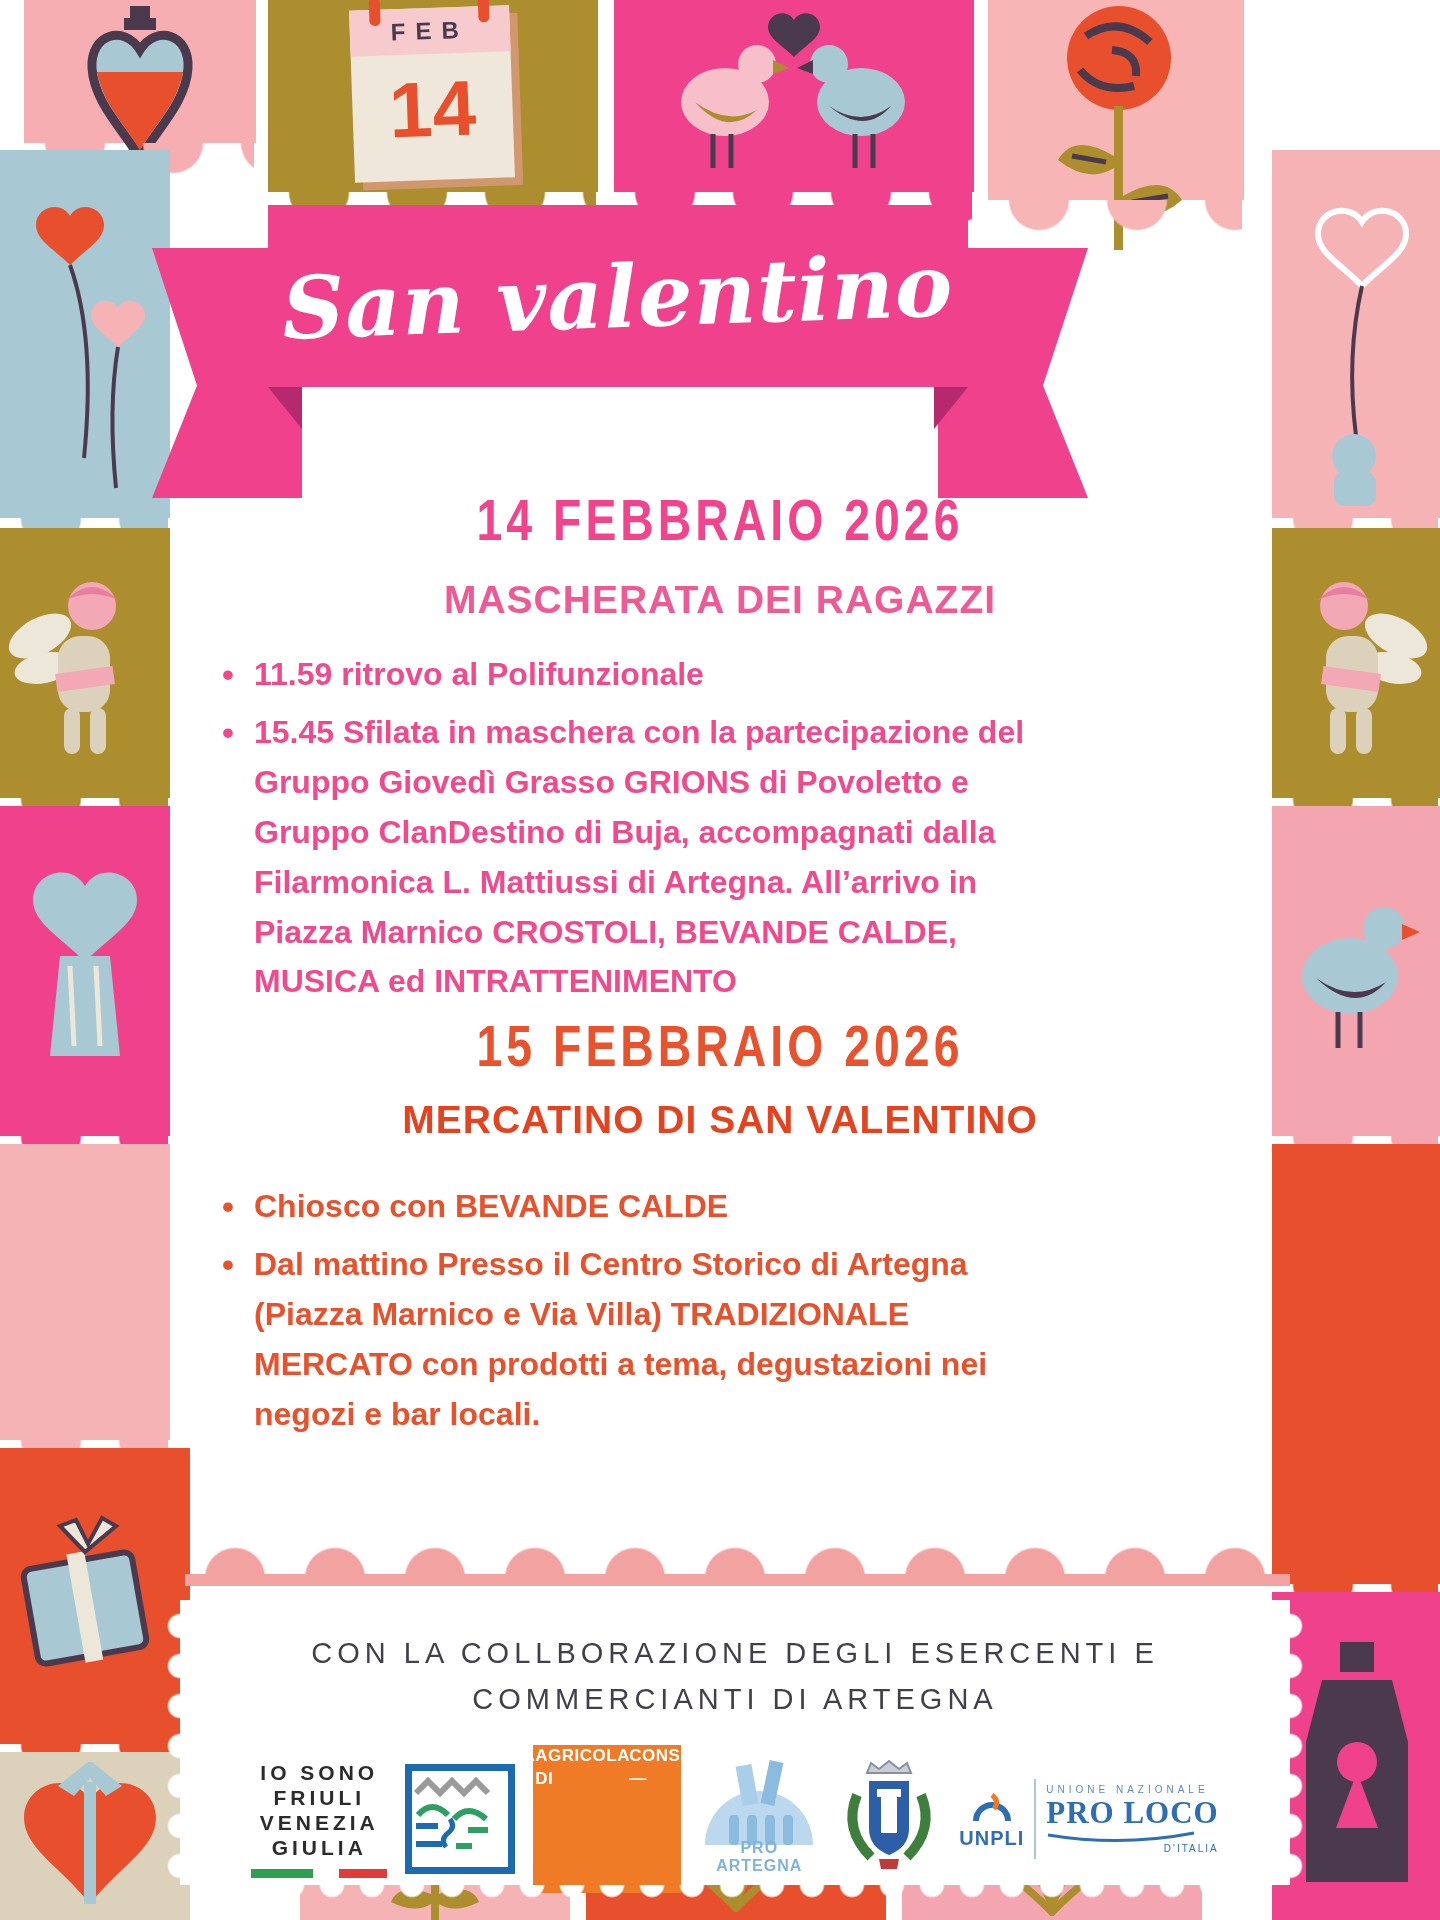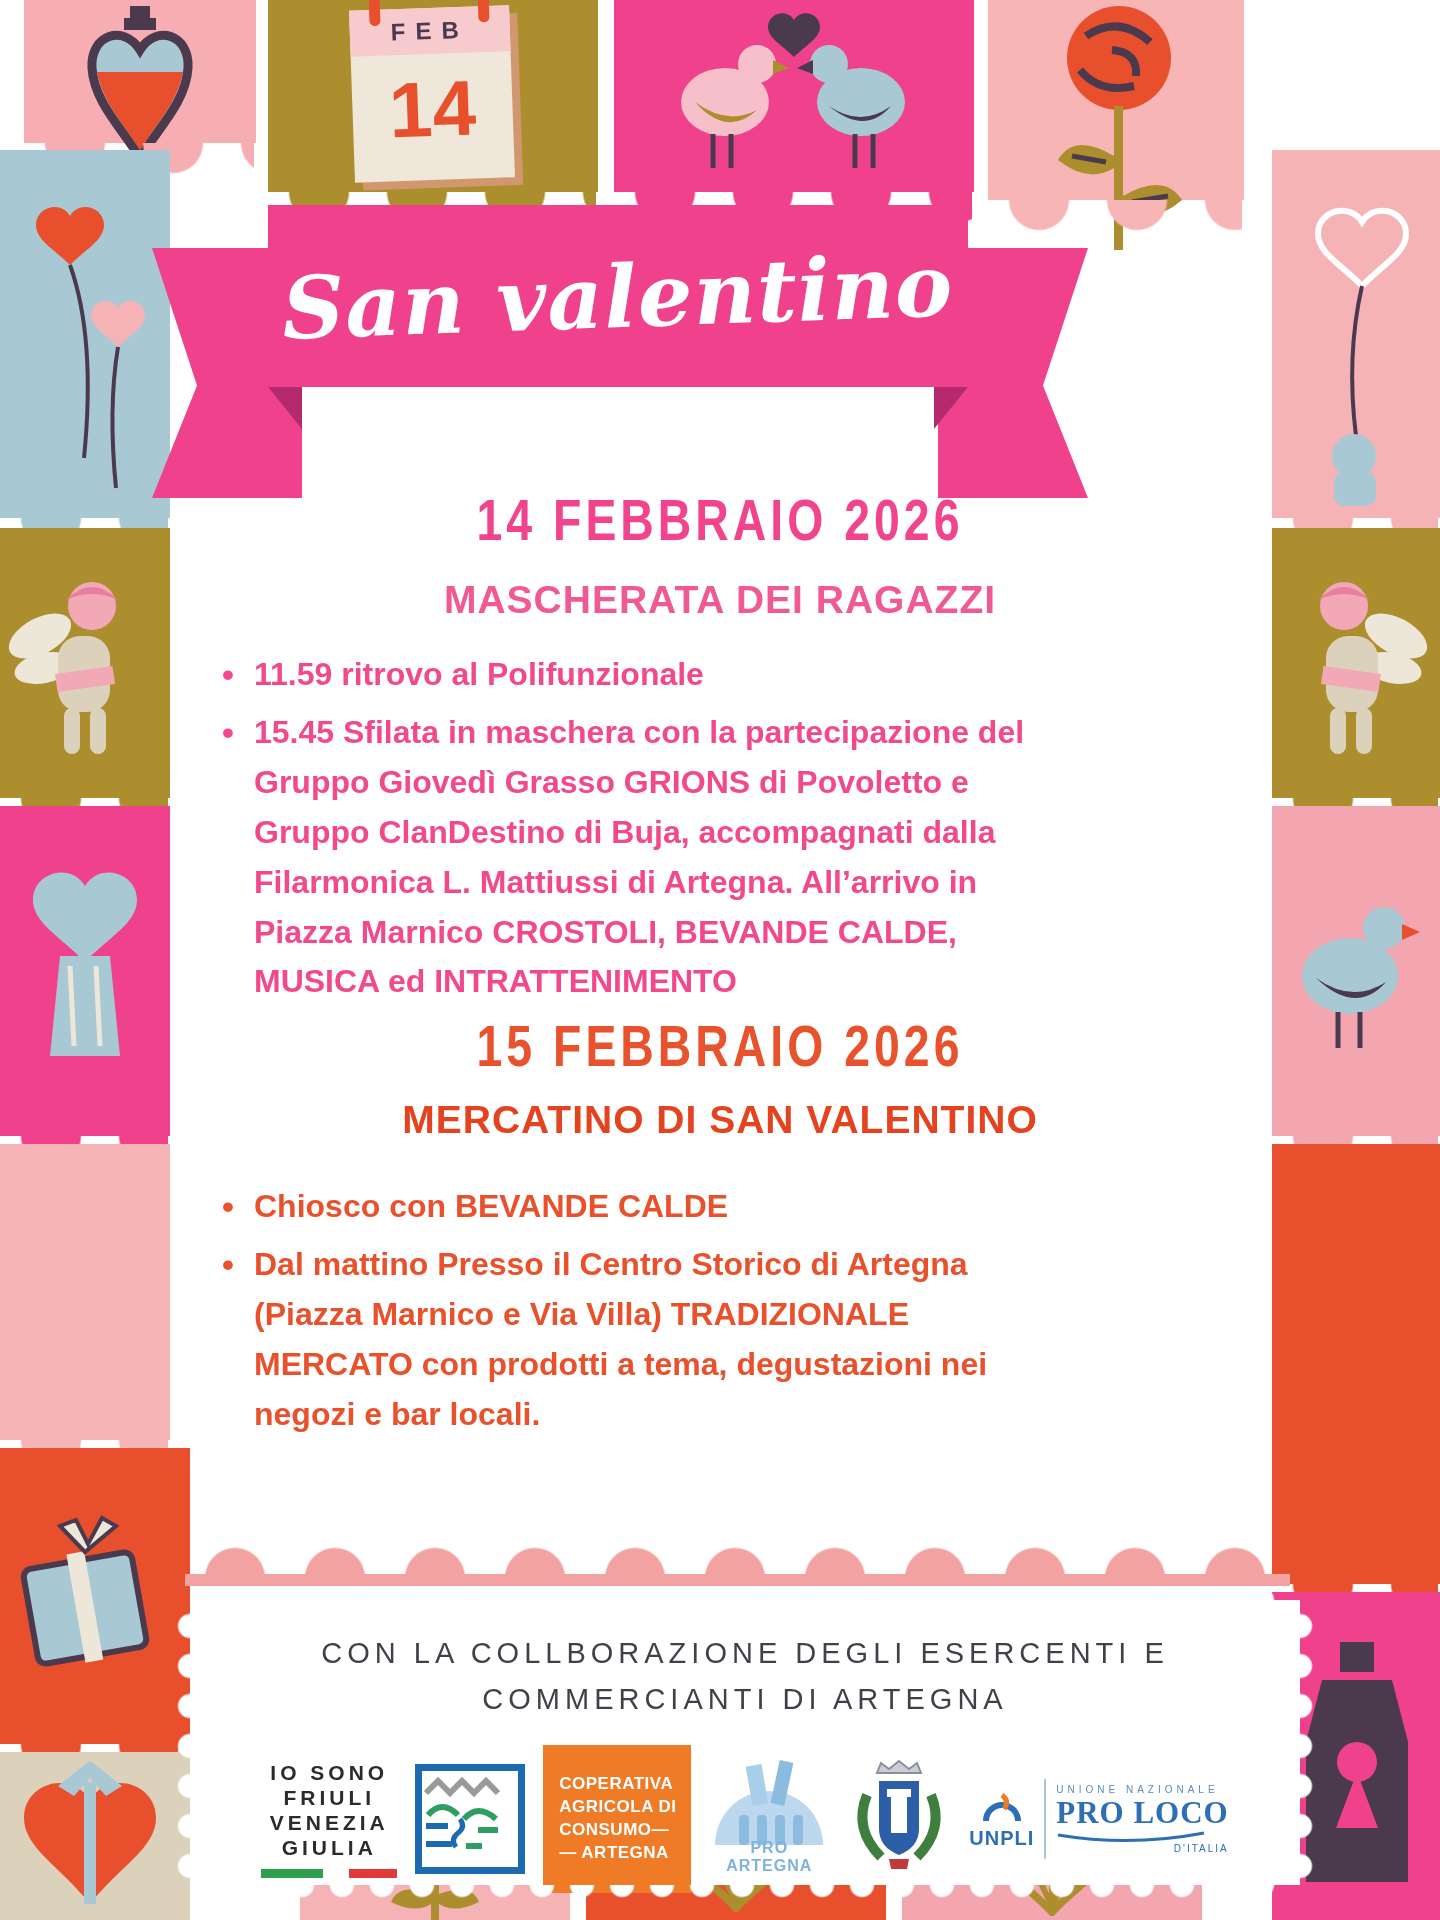--- a/index.html
+++ b/index.html
@@ -33,21 +33,21 @@
   .blist li{position:relative;padding-left:36px;font-weight:bold;font-size:32px;line-height:1.56;margin-bottom:8px;}
   .blist li::before{content:"•";position:absolute;left:4px;top:-2px;font-size:34px;}
   .pink{color:#F2498D;}
   .orange{color:#E8512B;}
   
   .divider{position:absolute;left:185px;top:1520px;width:1105px;height:58px;z-index:3;
     background-image:radial-gradient(circle 30px at 50% 100%,#F2A3A1 29px,transparent 31px);
     background-size:100px 58px;background-repeat:repeat-x;}
   .divider::after{content:"";position:absolute;left:0;right:0;bottom:-8px;height:12px;background:#F2A3A1;}
   
-  .stamp{position:absolute;left:190px;top:1600px;width:1110px;height:285px;background:#fff;z-index:5;}
+  .stamp{position:absolute;left:180px;top:1600px;width:1110px;height:285px;background:#fff;z-index:5;}
   .stamp::before{content:"";position:absolute;left:12px;right:12px;bottom:100%;height:15px;
     background-image:radial-gradient(circle 12px at 50% 100%,#fff 11px,transparent 13px);
     background-size:40px 15px;background-repeat:repeat-x;}
   .stamp::after{content:"";position:absolute;left:12px;right:12px;top:100%;height:15px;
     background-image:radial-gradient(circle 12px at 50% 0,#fff 11px,transparent 13px);
     background-size:40px 15px;background-repeat:repeat-x;}
   .perf{position:absolute;top:6px;bottom:6px;width:15px;
     background-repeat:repeat-y;background-size:15px 40px;}
   .perf-l{left:-15px;background-image:radial-gradient(circle 12px at 100% 50%,#fff 11px,transparent 13px);}
   .perf-r{right:-15px;background-image:radial-gradient(circle 12px at 0 50%,#fff 11px,transparent 13px);}
@@ -59,21 +59,21 @@
   .fvg-bars{display:flex;gap:26px;margin-top:8px;}
   .fvg-bars i{display:block;height:9px;}
   .logo-sq{width:96px;height:96px;border:7px solid #1C6BB0;position:relative;background:#fff;}
   .logo-eco{display:flex;flex-direction:column;align-items:center;}
   .eco-line{font-size:48px;line-height:1;}
   .eco-b{color:#3A7ED6;font-weight:bold;letter-spacing:1px;}
   .eco-n{color:#3A7ED6;font-family:"DejaVu Serif",serif;}
   .eco-a{font-weight:bold;background:linear-gradient(135deg,#e33,#f90,#2b2,#17c,#92c);
     -webkit-background-clip:text;background-clip:text;color:transparent;}
   .eco-ul{width:200px;height:2px;background:#cfd6de;margin-top:6px;}
-  .logo-coop{width:148px;height:148px;background:#F07B26;color:#fff;display:flex;flex-direction:column;
+  .logo-coop{width:148px;height:148px;background:#F07B26;color:#fff;display:flex;flex-direction:row;
     justify-content:center;padding-left:16px;box-sizing:border-box;font-weight:bold;font-size:17px;
     letter-spacing:.5px;line-height:1.35;}
   .logo-pa{position:relative;width:120px;height:120px;}
   .pa-label{position:absolute;left:0;right:0;bottom:4px;text-align:center;color:#7FB3DC;
     font-weight:bold;font-size:16px;letter-spacing:1px;margin-top:8px;}
   .logo-crest{position:relative;width:104px;height:120px;}
   .logo-up{display:flex;align-items:center;gap:10px;}
   .unpli-left{display:flex;flex-direction:column;align-items:center;}
   .unpli-name{color:#2E6EB5;font-weight:bold;font-size:20px;letter-spacing:1px;}
   .up-div{width:2px;height:80px;background:#A9C6DE;}

